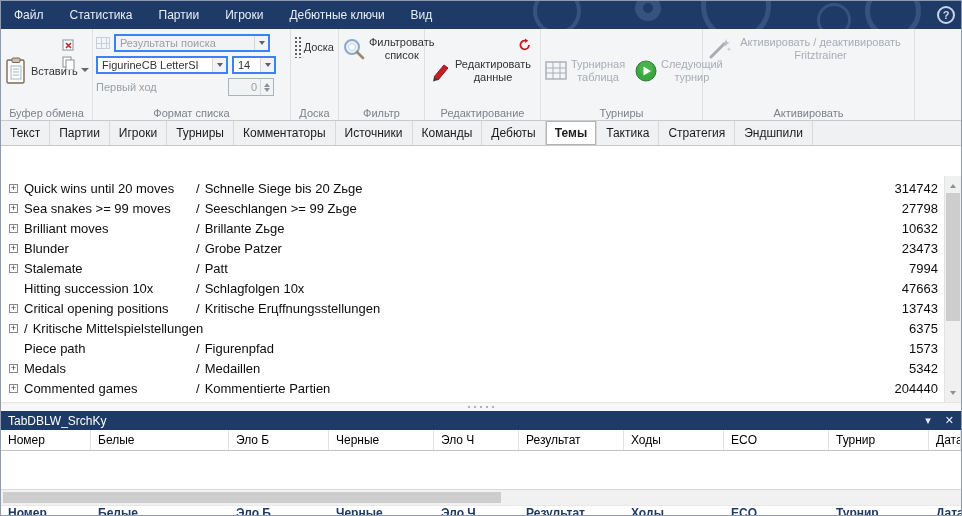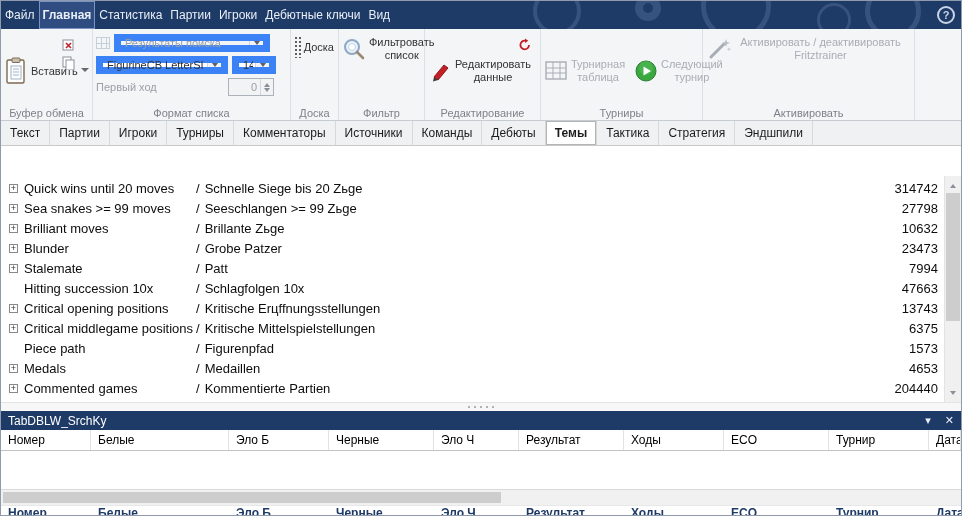--- a/index.html
+++ b/index.html
@@ -3,42 +3,42 @@
 <meta charset="utf-8">
 <style>
   * { box-sizing: border-box; margin: 0; padding: 0; }
   html,body { width: 962px; height: 516px; overflow: hidden; }
   body { font-family: "Liberation Sans", sans-serif; background:#e9e9e9; }
   .window { width:962px; height:516px; display:flex; flex-direction:column; background:#fff; border:1px solid #8f9bac; }
 
   
   .menubar { height:28px; flex:none; background:#1e3a66; display:flex; align-items:stretch; color:#e9eef7; font-size:12px; position:relative; overflow:hidden; }
   .menu-items { display:flex; align-items:stretch; }
-  .menu-item { padding:0 4px; display:flex; align-items:center; cursor:default; white-space:nowrap; position:relative; z-index:2;text-align:right; }
+  .menu-item { padding:0 13px; display:flex; align-items:center; cursor:default; white-space:nowrap; position:relative; z-index:2;text-align:right; }
   .menu-item.active { background:#2f4d80; box-shadow: inset 0 0 0 1px #7a93c2; font-weight:bold; }
   .deco { position:absolute; right:0; top:0; bottom:0; width:420px; pointer-events:none; z-index:1; }
   .deco i { position:absolute; border-radius:50%; border:5px solid rgba(140,170,215,.22); }
   .deco i:nth-child(1){ width:56px;height:56px; right:40px; top:-18px; }
   .deco i:nth-child(2){ width:34px;height:34px; right:110px; top:2px; border-width:3px;}
   .deco i:nth-child(3){ width:70px;height:70px; right:190px; top:-30px; }
   .deco i:nth-child(4){ width:26px;height:26px; right:300px; top:-6px; border-width:8px;}
   .deco i:nth-child(5){ width:48px;height:48px; right:380px; top:-14px; border-width:4px;}
   .help-btn { position:absolute; right:6px; top:5px; width:18px; height:18px; border:2px solid #c9d4e8; border-radius:50%; color:#c9d4e8; font-size:11px; font-weight:bold; display:flex; align-items:center; justify-content:center; z-index:3; }
 
   
   .ribbon { height:92px; flex:none; background:#f4f5f7; border-bottom:1px solid #c6cbd2; display:flex; font-size:11px; color:#333; }
   .rgroup { position:relative; border-right:1px solid #dcdfe4; padding:3px 3px 14px; flex:none; }
   .rgroup-label { position:absolute; bottom:1px; left:0; right:0; text-align:center; color:#7d828a; font-size:11px; white-space:nowrap; }
   .bigbtn { display:flex; flex-direction:row; align-items:center; padding-top:4px; gap:3px; }
   .bigbtn .lbl { text-align:center; line-height:13px; color:#333; }
   .bigbtn.dim .lbl { color:#a8adb5; }
   .caret-down { width:0; height:0; border:4px solid transparent; border-top:4px solid #636a73; margin-top:1px; }
   .smallbtns { display:flex; flex-direction:column; gap:4px; padding-top:6px; }
 
-  .combo { height:18px; border:7px solid #3b82f6; background:#fff; display:flex; align-items:center; font-size:11px; padding:0 0 0 4px; color:#333; }
+  .combo { height:18px; border:2px solid #3b82f6; background:#fff; display:flex; align-items:center; font-size:11px; padding:0 0 0 4px; color:#333; }
   .combo .txt { overflow:hidden; white-space:nowrap; flex:1; }
   .combo .cbtn { margin-left:2px; border-left:1px solid #d4d8dd; width:14px; align-self:stretch; display:flex; align-items:center; justify-content:center; background:#f2f3f5; }
   .combo .cbtn b { width:0;height:0;border:3px solid transparent;border-top:4px solid #5b626b; margin-top:3px; }
   .combo.disabled { background:#f2f3f4; color:#9aa0a6; }
   .spin { height:18px; width:46px; border:1px solid #abb2ba; background:#f2f3f4; display:flex; }
   .spin .val { flex:1; text-align:right; padding:2px 3px 0 0; color:#9aa0a6; }
   .spin .arrows { width:13px; border-left:1px solid #d4d8dd; display:flex; flex-direction:column; }
   .spin .arrows span { flex:1; display:flex; align-items:center; justify-content:center; background:#f2f3f5; }
   .tri-up { width:0;height:0;border:3px solid transparent;border-bottom:4px solid #8a9099; }
   .tri-dn { width:0;height:0;border:3px solid transparent;border-top:4px solid #8a9099; }
@@ -93,21 +93,20 @@
   svg { display:block; }
 </style>
 </head>
 <body>
 
 <div class="window">
 
   <div class="menubar">
     <div class="menu-items" id="menu-items">
         <div class="menu-item">Файл</div>
-        <div class="menu-item active">Главная</div>
         <div class="menu-item">Статистика</div>
         <div class="menu-item">Партии</div>
         <div class="menu-item">Игроки</div>
         <div class="menu-item">Дебютные ключи</div>
         <div class="menu-item">Вид</div>
       </div>
     <div class="deco">
         <i></i>
         <i></i>
         <i></i>
@@ -341,38 +340,37 @@
         </div>
         <div class="trow">
           <span class="expander">+</span>
           <span class="en">Critical opening positions</span>
           <span class="sep">/</span>
           <span class="de">Kritische Erцffnungsstellungen</span>
           <span class="count">13743</span>
         </div>
         <div class="trow">
           <span class="expander">+</span>
-          <span class="en">Critical middlegame positions</span>
           <span class="sep">/</span>
           <span class="de">Kritische Mittelspielstellungen</span>
           <span class="count">6375</span>
         </div>
         <div class="trow">
           <span class="expander hidden">+</span>
           <span class="en">Piece path</span>
           <span class="sep">/</span>
           <span class="de">Figurenpfad</span>
           <span class="count">1573</span>
         </div>
         <div class="trow">
           <span class="expander">+</span>
           <span class="en">Medals</span>
           <span class="sep">/</span>
           <span class="de">Medaillen</span>
-          <span class="count">4653</span>
+          <span class="count">5342</span>
         </div>
         <div class="trow">
           <span class="expander">+</span>
           <span class="en">Commented games</span>
           <span class="sep">/</span>
           <span class="de">Kommentierte Partien</span>
           <span class="count">204440</span>
         </div>
       </div>
     <div class="vscroll">

